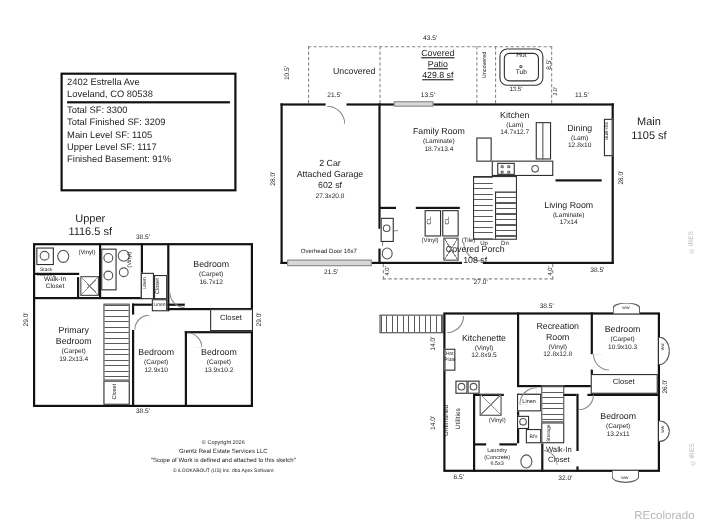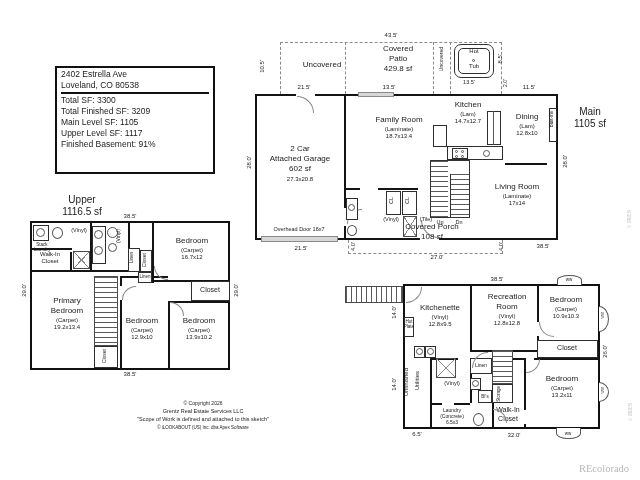--- a/index.html
+++ b/index.html
@@ -24,21 +24,21 @@
   .arc{position:absolute;border:1px solid #8a8a8a;}
   .arc-tl{border-right:none;border-bottom:none;border-radius:100% 0 0 0;}
   .arc-tr{border-left:none;border-bottom:none;border-radius:0 100% 0 0;}
   .arc-bl{border-right:none;border-top:none;border-radius:0 0 0 100%;}
   .arc-br{border-left:none;border-top:none;border-radius:0 0 100% 0;}
   .circ{position:absolute;border:1px solid #555;border-radius:50%;background:#fff;}
   .gray{position:absolute;background:#d8d8d8;border:1px solid #8a8a8a;}
   .ww-t{position:absolute;border:1px solid #555;border-bottom:none;border-radius:100% 100% 0 0/100% 100% 0 0;background:#fff;}
   .ww-b{position:absolute;border:1px solid #555;border-top:none;border-radius:0 0 100% 100%/0 0 100% 100%;background:#fff;}
   .ww-r{position:absolute;border:1px solid #555;border-left:none;border-radius:0 100% 100% 0/0 50% 50% 0;background:#fff;}
-  .wm{color:#b8b8b8;font-family:Liberation Serif, serif;}
+  .wm{color:#b8b8b8;}
   .infobox{position:absolute;left:55px;top:66px;width:160px;height:108px;border:2px solid #111;background:#fff;font-size:8.5px;line-height:11px;padding:1px 4px;}
   .infobox .addr{border-bottom:2px solid #111;padding-bottom:1px;margin-bottom:1px;white-space:pre-line;}
   .infobox .stat{white-space:nowrap;}
 </style>
 </head>
 <body>
 
 <div id="canvas">
 
   <div class="infobox">
@@ -53,21 +53,21 @@
 
   <div class="grp">
 
     <div class="dash" style="left:280px;top:42px;width:222px;height:52px;border-bottom:none;"></div>
     <div class="dash" style="left:345px;top:42px;width:0;height:52px;border-width:0 0 0 1px;"></div>
     <div class="dash" style="left:433px;top:42px;width:0;height:52px;border-width:0 0 0 1px;"></div>
     <div class="dash" style="left:450px;top:42px;width:0;height:52px;border-width:0 0 0 1px;"></div>
     <div class="lab c s6" style="left:391px;top:32px;">43.5'</div>
     <div class="vlab s6" style="left:259px;top:60px;">10.5'</div>
     <div class="lab c s8" style="left:322px;top:60px;">Uncovered</div>
-    <div class="lab c s8" style="left:398px;top:44px;">Covered
+    <div class="lab c s8" style="left:398px;top:44px;text-decoration:underline;">Covered
 Patio
 429.8 sf</div>
     <div class="vlab s5" style="left:439px;top:47px;">Uncovered</div>
 
     <div class="box" style="left:454px;top:44px;width:40px;height:34px;border:1.5px solid #333;border-radius:7px;"></div>
     <div class="box" style="left:458px;top:48px;width:32px;height:26px;border-radius:5px;"></div>
     <div class="lab c s6" style="left:474px;top:48px;">Hot</div>
     <div class="circ" style="left:472px;top:59px;width:3px;height:3px;"></div>
     <div class="lab c s6" style="left:474px;top:63px;">Tub</div>
     <div class="lab c s55" style="left:469px;top:79px;">13.5'</div>

